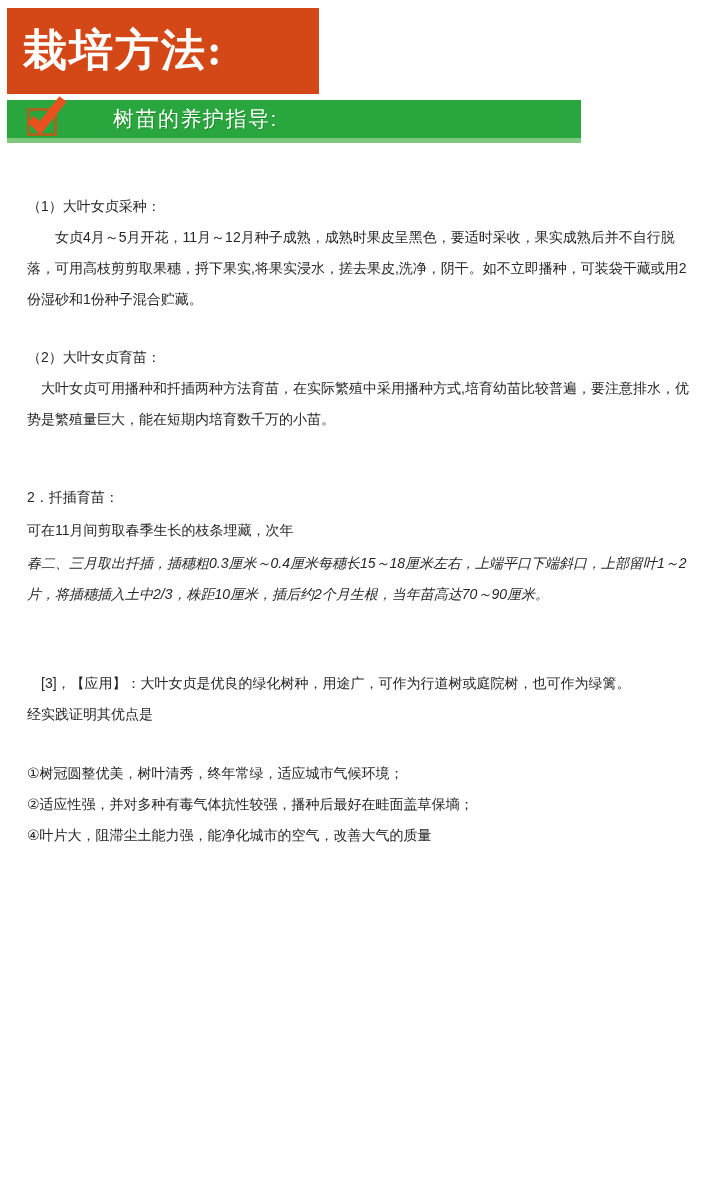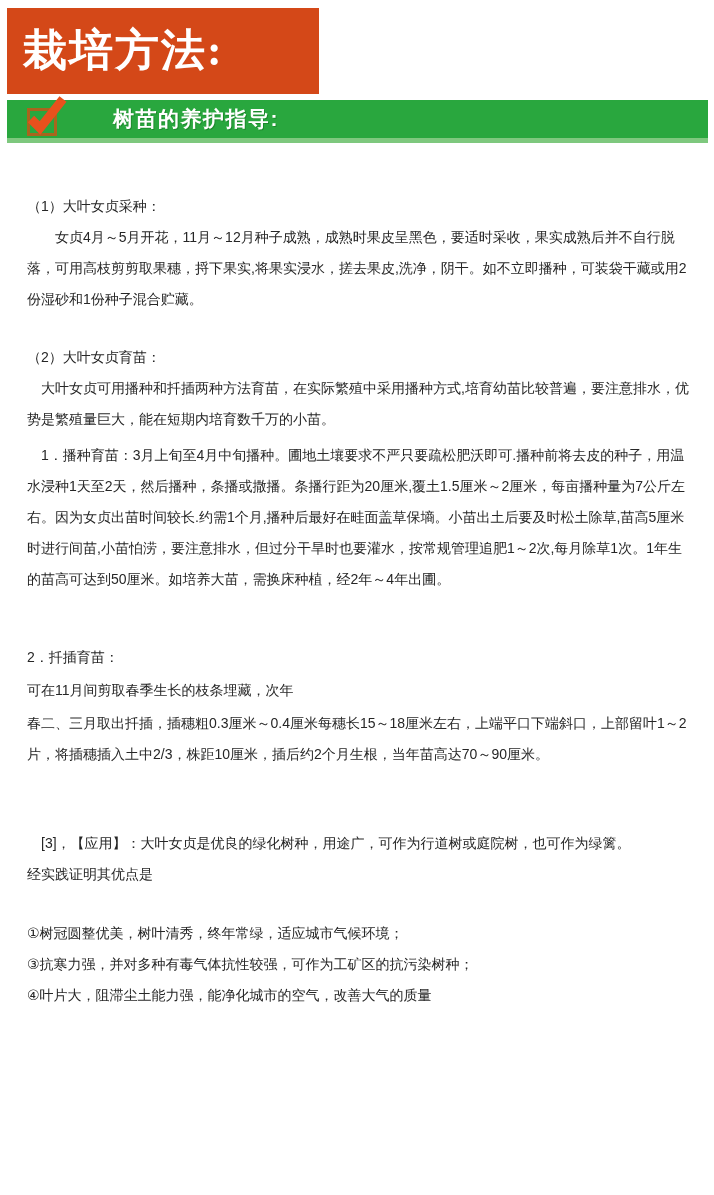--- a/index.html
+++ b/index.html
@@ -26,28 +26,27 @@
     font-weight:900;
     font-size:44px;
     letter-spacing:2px;
     line-height:86px;
     white-space:nowrap;
   }
 
   
   .sub-banner {
     margin:6px 0 0 7px;
-    width:701px;
+    width:574px;
     height:38px;
     background:#29a73e;
     border-bottom:5px solid #7ec87e;
     display:flex;
     align-items:center;
     position:relative;
-    font-weight:bold;
   }
   .checkbox {
     position:relative;
     display:inline-block;
     width:24px;
     height:22px;
     border:3px solid #a8651d;
     margin-left:20px;
     margin-top:6px;
     flex:0 0 auto;
@@ -73,21 +72,21 @@
     font-size:14px;
     line-height:31px;
     color:#262626;
   }
   .content p { margin:0; }
   #s1h  { margin-top:48px; }
   #s2h  { margin-top:27px; }
   #seed { margin-top:5px; }
   #cuth { margin-top:47px; }
   #cut1 { margin-top:2px; }
-  #cutb { margin-top:2px; }
+  #cutb { margin-top:2px;font-style:italic; }
   #app  { margin-top:58px; }
   .adv  { margin-top:28px; }
   #adv1 { margin-top:28px; }
 </style>
 </head>
 <body>
 
 <div class="title-banner">
   <span class="title-text">栽培方法:</span>
 </div>
@@ -100,24 +99,23 @@
   </span>
   <span class="sub-label">树苗的养护指导:</span>
 </div>
 
 <div class="content">
   <p id="s1h">（1）大叶女贞采种：</p>
   <p id="s1b">　　女贞4月～5月开花，11月～12月种子成熟，成熟时果皮呈黑色，要适时采收，果实成熟后并不自行脱落，可用高枝剪剪取果穗，捋下果实,将果实浸水，搓去果皮,洗净，阴干。如不立即播种，可装袋干藏或用2份湿砂和1份种子混合贮藏。</p>
 
   <p id="s2h">（2）大叶女贞育苗：</p>
   <p id="s2b">　大叶女贞可用播种和扦插两种方法育苗，在实际繁殖中采用播种方式,培育幼苗比较普遍，要注意排水，优势是繁殖量巨大，能在短期内培育数千万的小苗。</p>
-  <p id="seed">　1．播种育苗：3月上旬至4月中旬播种。圃地土壤要求不严只要疏松肥沃即可.播种前将去皮的种子，用温水浸种1天至2天，然后播种，条播或撒播。条播行距为20厘米,覆土1.5厘米～2厘米，每亩播种量为7公斤左右。因为女贞出苗时间较长.约需1个月,播种后最好在畦面盖草保墒。小苗出土后要及时松土除草,苗高5厘米时进行间苗,小苗怕涝，要注意排水，但过分干旱时也要灌水，按常规管理追肥1～2次,每月除草1次。1年生的苗高可达到50厘米。如培养大苗，需换床种植，经2年～4年出圃。</p>
 
   <p id="cuth">2．扦插育苗：</p>
   <p id="cut1">可在11月间剪取春季生长的枝条埋藏，次年</p>
   <p id="cutb">春二、三月取出扦插，插穗粗0.3厘米～0.4厘米每穗长15～18厘米左右，上端平口下端斜口，上部留叶1～2片，将插穗插入土中2/3，株距10厘米，插后约2个月生根，当年苗高达70～90厘米。</p>
 
   <p id="app">　[3]，【应用】：大叶女贞是优良的绿化树种，用途广，可作为行道树或庭院树，也可作为绿篱。　　　　经实践证明其优点是</p>
 
   <p id="adv1" class="adv">①树冠圆整优美，树叶清秀，终年常绿，适应城市气候环境；</p>
-  <p class="adv">③抗寒力强，并对多种有毒气体抗性较强，可作为工矿区的抗污染树种；</p>
+  <p class="adv">②适应性强，并对多种有毒气体抗性较强，播种后最好在畦面盖草保墒；</p>
   <p class="adv">④叶片大，阻滞尘土能力强，能净化城市的空气，改善大气的质量</p>
 </div>
 
 </body></html>

